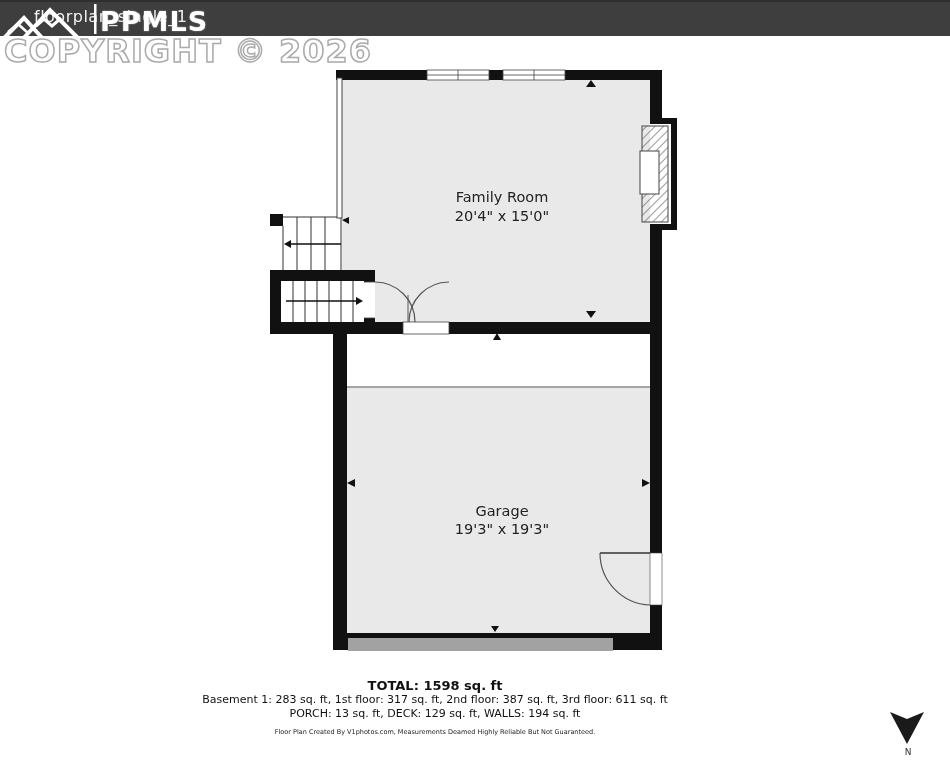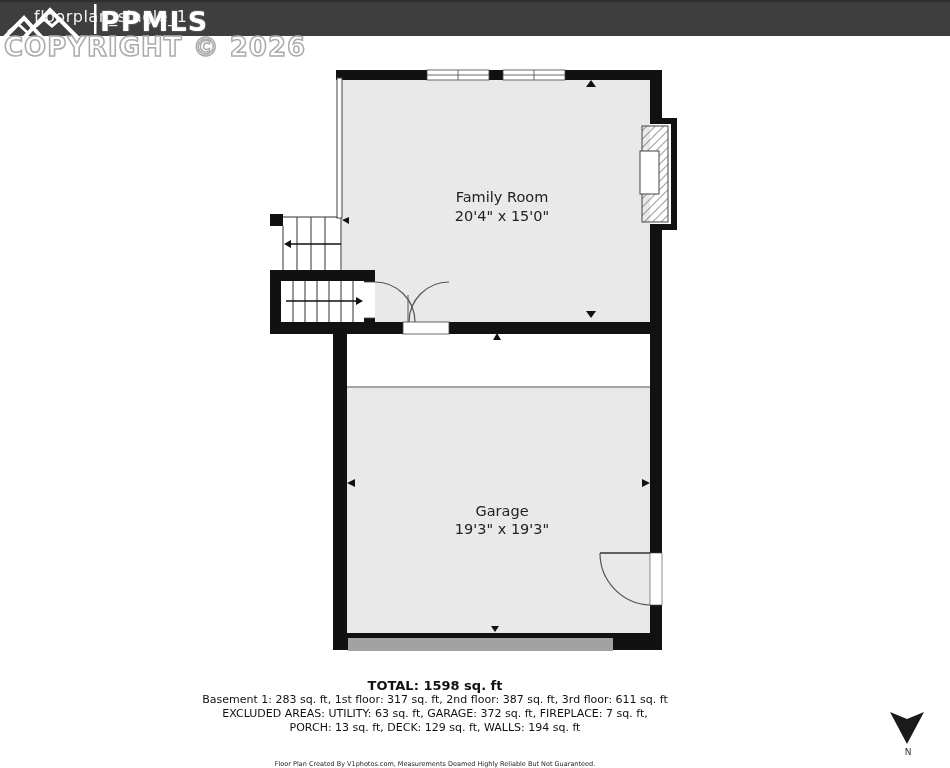--- a/index.html
+++ b/index.html
@@ -4,29 +4,29 @@
 <style>
   html,body{margin:0;padding:0;background:#fff;}
   #stage{position:relative;width:950px;height:768px;background:#ffffff;overflow:hidden;
          font-family:"DejaVu Sans","Liberation Sans",sans-serif;}
   
   .topbar{position:absolute;left:0;top:0;width:950px;height:36px;background:#3e3e3e;border-top:2px solid #2e2e2e;box-sizing:border-box;}
   .filename{position:absolute;left:34px;top:7px;font-size:16px;color:#f2f2f2;letter-spacing:.5px;}
   .logo-svg{position:absolute;left:0;top:2px;}
   .ppmls{position:absolute;left:100px;top:6px;font-size:27px;font-weight:bold;color:#ffffff;
          letter-spacing:1px;text-shadow:0 0 2px #9a9a9a;}
-  .copyright{position:absolute;left:4px;top:32px;font-size:26px;font-weight:bold;color:#ffffff;
+  .copyright{position:absolute;left:4px;top:32px;font-size:32px;font-weight:bold;color:#ffffff;
              letter-spacing:1px;-webkit-text-stroke:1.5px #ababab;text-shadow:0 0 1px #bbb;}
   
   .plan-svg{position:absolute;left:0;top:0;}
   
   .summary{position:absolute;left:0;top:679px;width:870px;text-align:center;color:#111;}
   .summary .total{font-size:13px;font-weight:bold;line-height:14px;}
   .summary .line{font-size:11px;line-height:14px;}
-  .summary .disclaimer{font-size:6.5px;margin-top:25px;color:#222;}
+  .summary .disclaimer{font-size:6.5px;margin-top:7px;color:#222;}
   .room-label{font-size:14.5px;fill:#222;}
   .compass-n{position:absolute;left:893px;top:747px;width:30px;text-align:center;font-size:9px;color:#333;}
 </style>
 </head>
 <body>
 
 <div id="stage">
 
   <div class="topbar"></div>
   <div class="filename">floorplan_single_1</div>
@@ -151,20 +151,19 @@
       <text class="room-label" x="502" y="516">Garage</text>
       <text class="room-label" x="502" y="534">19'3" x 19'3"</text>
     </g>
 
     <polygon points="890,712 907,719 924,712 907,744" fill="#1a1a1a"></polygon>
   </svg>
 
   <div class="summary">
     <div class="total">TOTAL: 1598 sq. ft</div>
     <div class="line">Basement 1: 283 sq. ft, 1st floor: 317 sq. ft, 2nd floor: 387 sq. ft, 3rd floor: 611 sq. ft</div>
-    <div class="line">EXCLUDED AREAS: UTILITY: 63 sq. ft, GARAGE: 372 sq. ft, FIREPLACE: 7 sq. ft,</div>
     <div class="line">PORCH: 13 sq. ft, DECK: 129 sq. ft, WALLS: 194 sq. ft</div>
     <div class="disclaimer">Floor Plan Created By V1photos.com, Measurements Deamed Highly Reliable But Not Guaranteed.</div>
   </div>
 
   <div class="compass-n">N</div>
 
 </div>
 
 </body></html>

